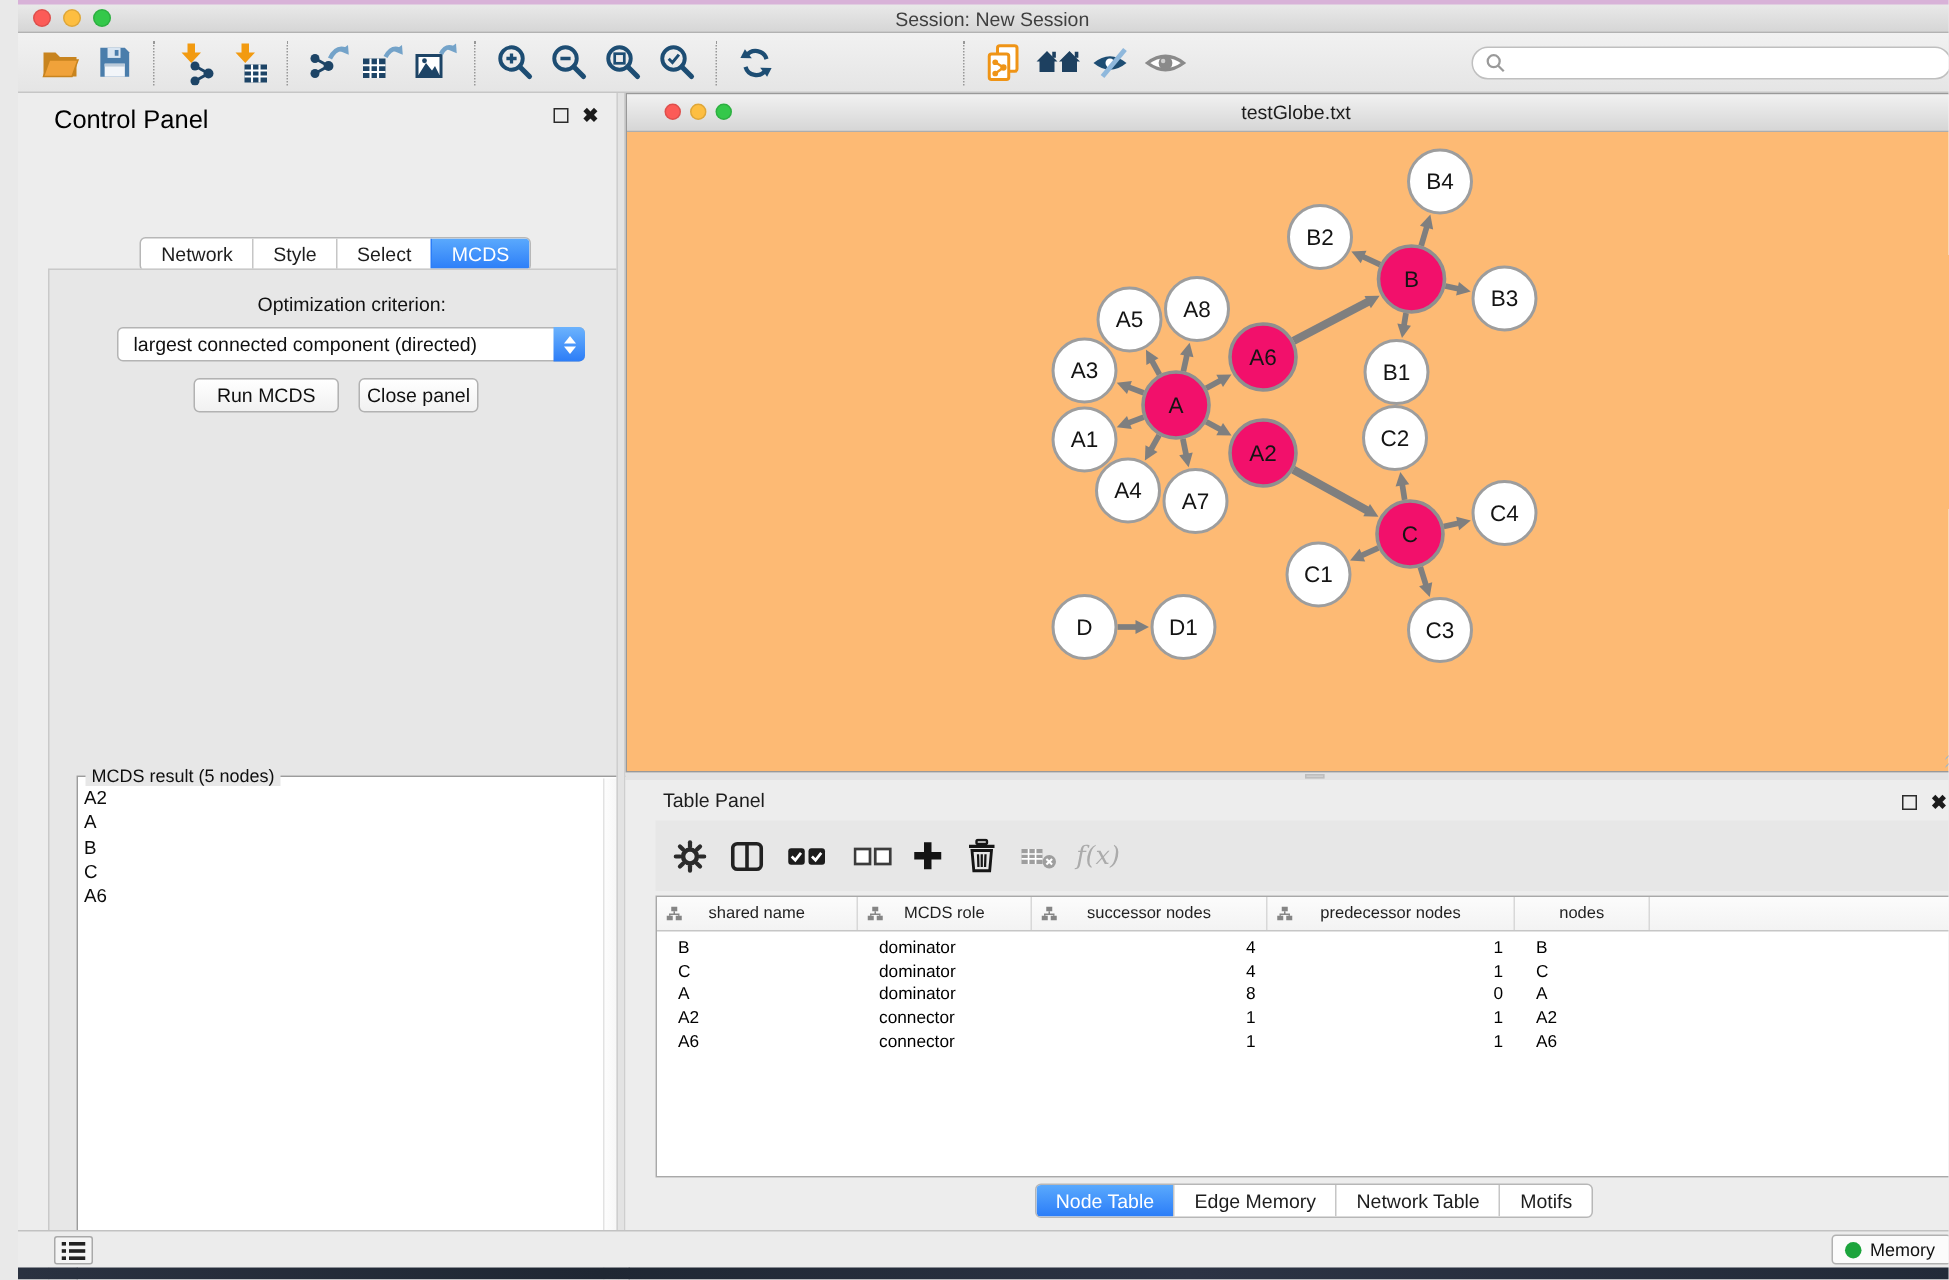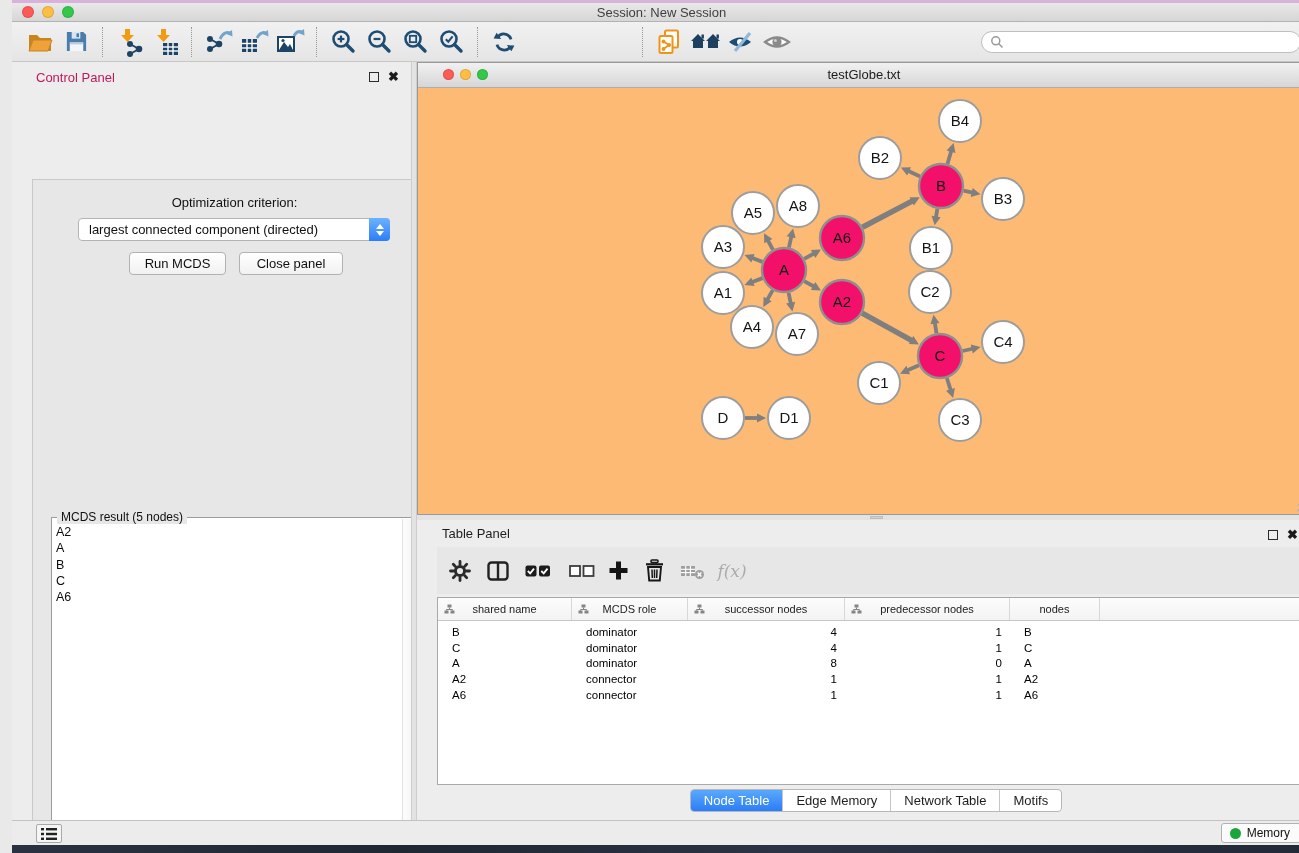--- a/index.html
+++ b/index.html
@@ -21,41 +21,41 @@
     border-bottom:1px solid #c6c6c6;box-sizing:border-box;display:flex;align-items:center;padding:0 10px;}
   .tbtn{width:36px;height:32px;display:flex;align-items:center;justify-content:center;flex:none;}
   .tsep{width:0;height:30px;border-left:1px dotted #989898;margin:0 8px;flex:none;}
   .search-wrap{margin-left:auto;position:relative;flex:none;}
   .search-input{width:282px;height:20px;border:1px solid #bfbfbf;border-radius:12px;background:#fff;
     padding:0 10px 0 26px;font-size:12px;outline:none;}
   .search-ic{position:absolute;left:9px;top:4px;}
 
   
   .control-panel{left:0;top:62px;width:399px;height:758px;background:#ededed;}
-  .cp-title{left:12px;top:8px;font-size:13px;color:#be185d;}
+  .cp-title{left:12px;top:8px;font-size:17px;color:#000000;}
   .panel-icons{top:9px;display:flex;gap:9px;align-items:center;}
   .float-box{width:8px;height:8px;border:1.5px solid #2b2b2b;}
   .close-x{font-size:13px;font-weight:bold;color:#1b1b1b;line-height:11px;}
   .seg{display:inline-flex;background:#fff;border:1px solid #b7b7b7;border-radius:4px;overflow:hidden;}
   .seg .tab{padding:2px 13px;font-size:13px;color:#1d1d1d;line-height:17px;border-left:1px solid #c6c6c6;white-space:nowrap;}
   .seg .tab:first-child{border-left:none;}
   .seg .tab.active{background:linear-gradient(#5aa9fd,#2b7df8);color:#fff;border-left-color:#2b7df8;}
   .cp-tabs{left:0;top:96px;width:399px;display:flex;justify-content:center;}
   .cp-box{left:8px;top:117px;width:381px;height:689px;background:#e7e7e7;border:1px solid #c9c9c9;box-sizing:border-box;}
   .opt-label{left:0;top:15px;width:100%;text-align:center;font-size:13px;color:#111;}
   .dropdown{left:33px;top:38px;width:312px;height:23px;background:#fff;border:1px solid #b4b4b4;border-radius:4px;box-sizing:border-box;}
   .dd-text{font-size:13px;line-height:21px;padding-left:10px;white-space:nowrap;overflow:hidden;color:#101010;}
   .dd-step{position:absolute;right:-1px;top:-1px;width:21px;height:23px;border-radius:0 4px 4px 0;
     background:linear-gradient(#6cb3fd,#2c7df7);display:flex;flex-direction:column;align-items:center;justify-content:center;gap:2px;}
   .tri-up{width:0;height:0;border-left:4px solid transparent;border-right:4px solid transparent;border-bottom:5px solid #fff;}
   .tri-dn{width:0;height:0;border-left:4px solid transparent;border-right:4px solid transparent;border-top:5px solid #fff;}
   .btn{height:23px;background:linear-gradient(#ffffff,#f1f1f1);border:1px solid #b2b2b2;border-radius:4px;
     font-size:13px;color:#101010;text-align:center;line-height:21px;box-sizing:border-box;}
   .run-btn{left:84px;top:72px;width:97px;}
-  .closep-btn{left:194px;top:72px;width:104px;}
+  .closep-btn{left:194px;top:72px;width:80px;}
   .groupbox{left:6px;top:337px;width:367px;height:345px;border:1px solid #9c9c9c;background:#fff;}
   .gb-title{position:absolute;top:-8px;left:5px;background:#e7e7e7;padding:0 4px;font-size:12px;color:#0f0f0f;}
   .gb-list{position:absolute;left:4px;top:6px;right:18px;bottom:3px;font-size:12.5px;line-height:16.3px;color:#0c0c0c;}
   .gb-scroll{position:absolute;right:1px;top:1px;bottom:1px;width:15px;
     background:linear-gradient(90deg,#fdfdfd,#f1f1f1);border-left:1px solid #e2e2e2;}
 
   
   .v-splitter{left:399px;top:62px;width:6px;height:758px;background:#e3e3e3;
     border-left:1px solid #cecece;border-right:1px solid #cecece;box-sizing:border-box;}
   .grip-v{left:0;top:372px;width:4px;height:13px;background:#d2d2d2;border:1px solid #bdbdbd;box-sizing:border-box;}
@@ -273,20 +273,28 @@
     </svg>
     <input class="search-input" type="text" placeholder="" style="">
   </div>
 </div>
 
 <div class="abs control-panel">
   <div class="abs cp-title">Control Panel</div>
   <div class="abs panel-icons" style="right:12px">
     <span class="float-box"></span>
     <span class="close-x">✖</span>
+  </div>
+  <div class="abs cp-tabs">
+    <div class="seg">
+      <span class="tab">Network</span>
+      <span class="tab">Style</span>
+      <span class="tab">Select</span>
+      <span class="tab active">MCDS</span>
+    </div>
   </div>
   <div class="abs cp-box">
     <div class="abs opt-label">Optimization criterion:</div>
     <div class="abs dropdown">
       <div class="dd-text">largest connected component (directed)</div>
       <div class="dd-step">
         <span class="tri-up"></span>
           <span class="tri-dn"></span>
       </div>
     </div>

